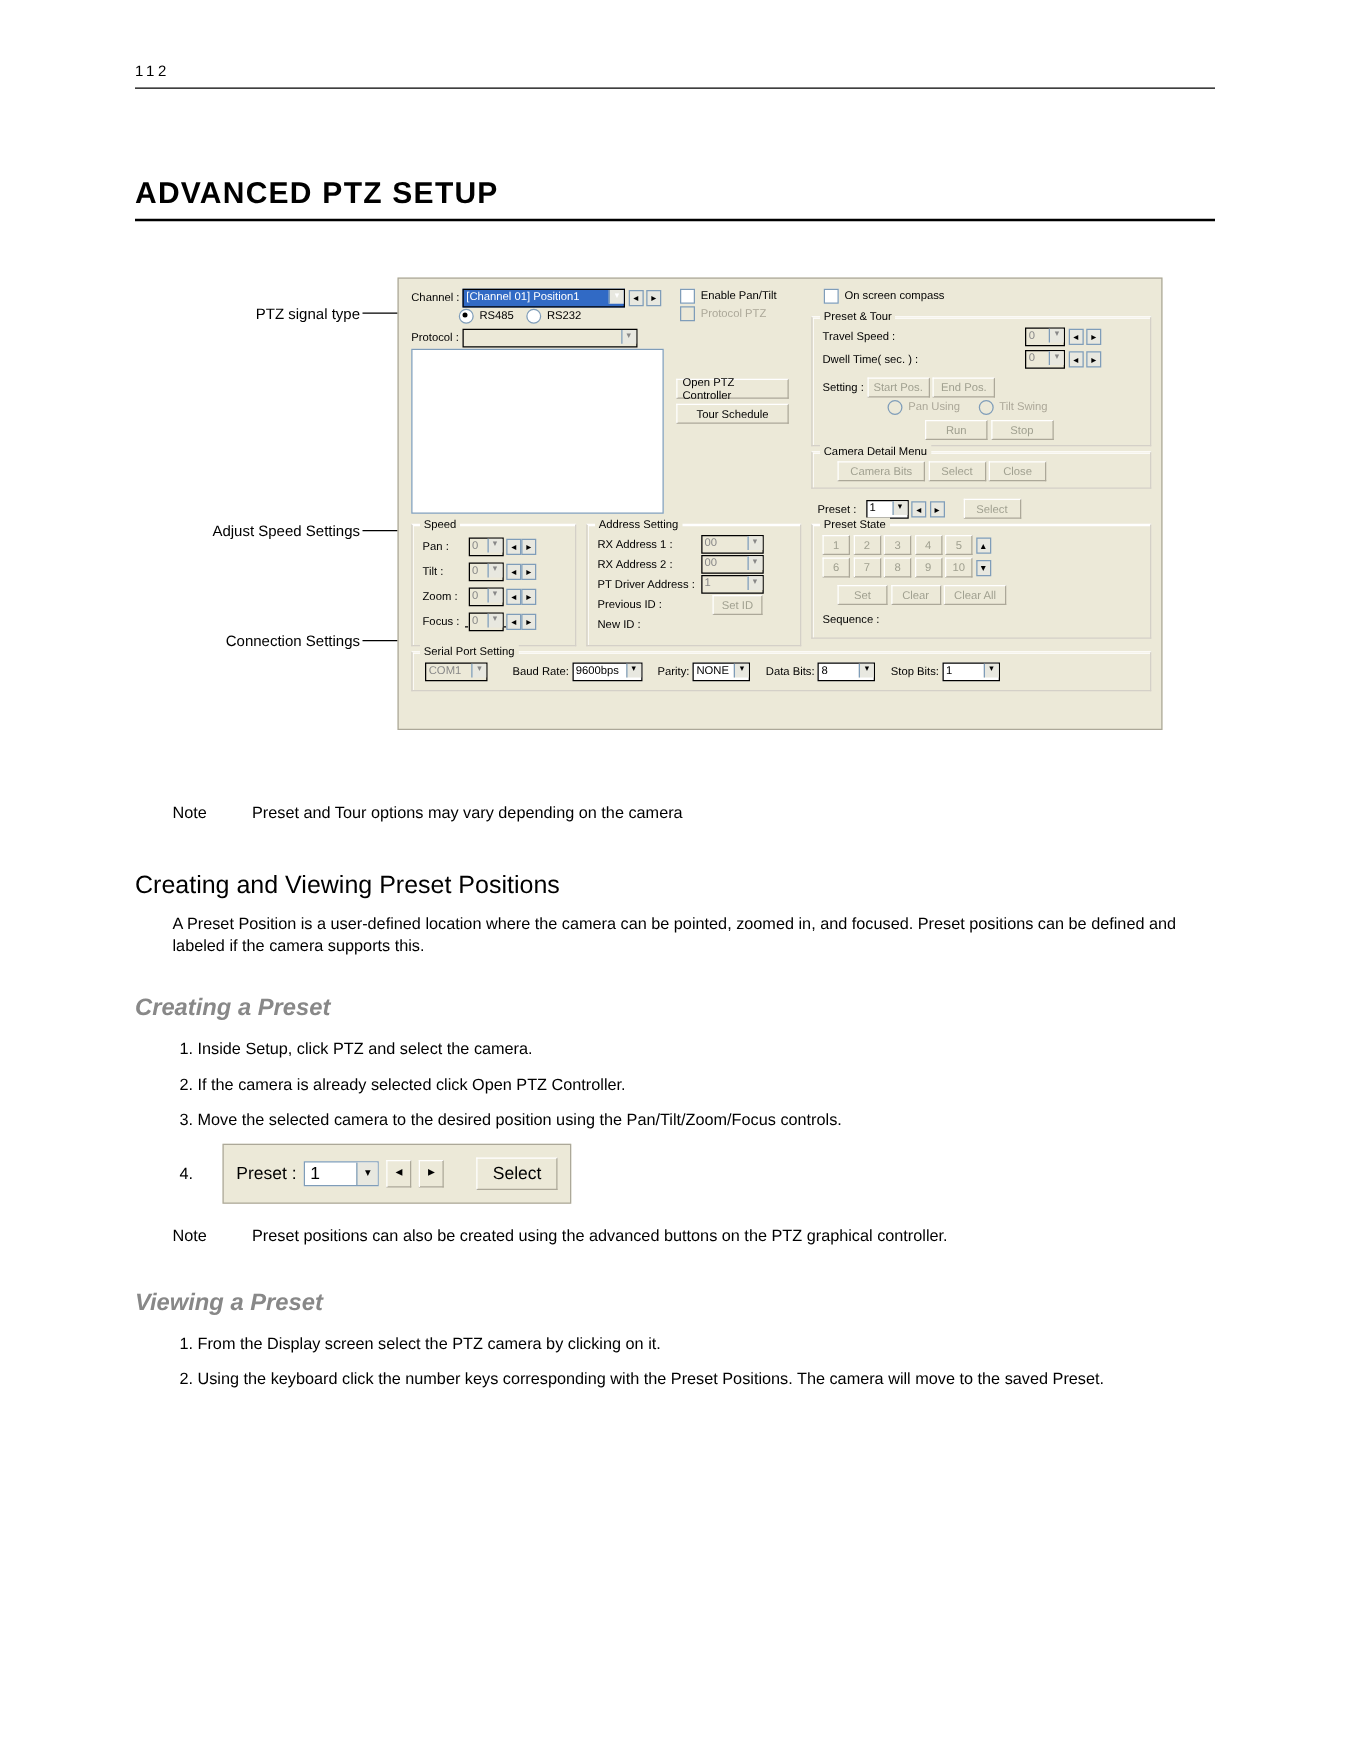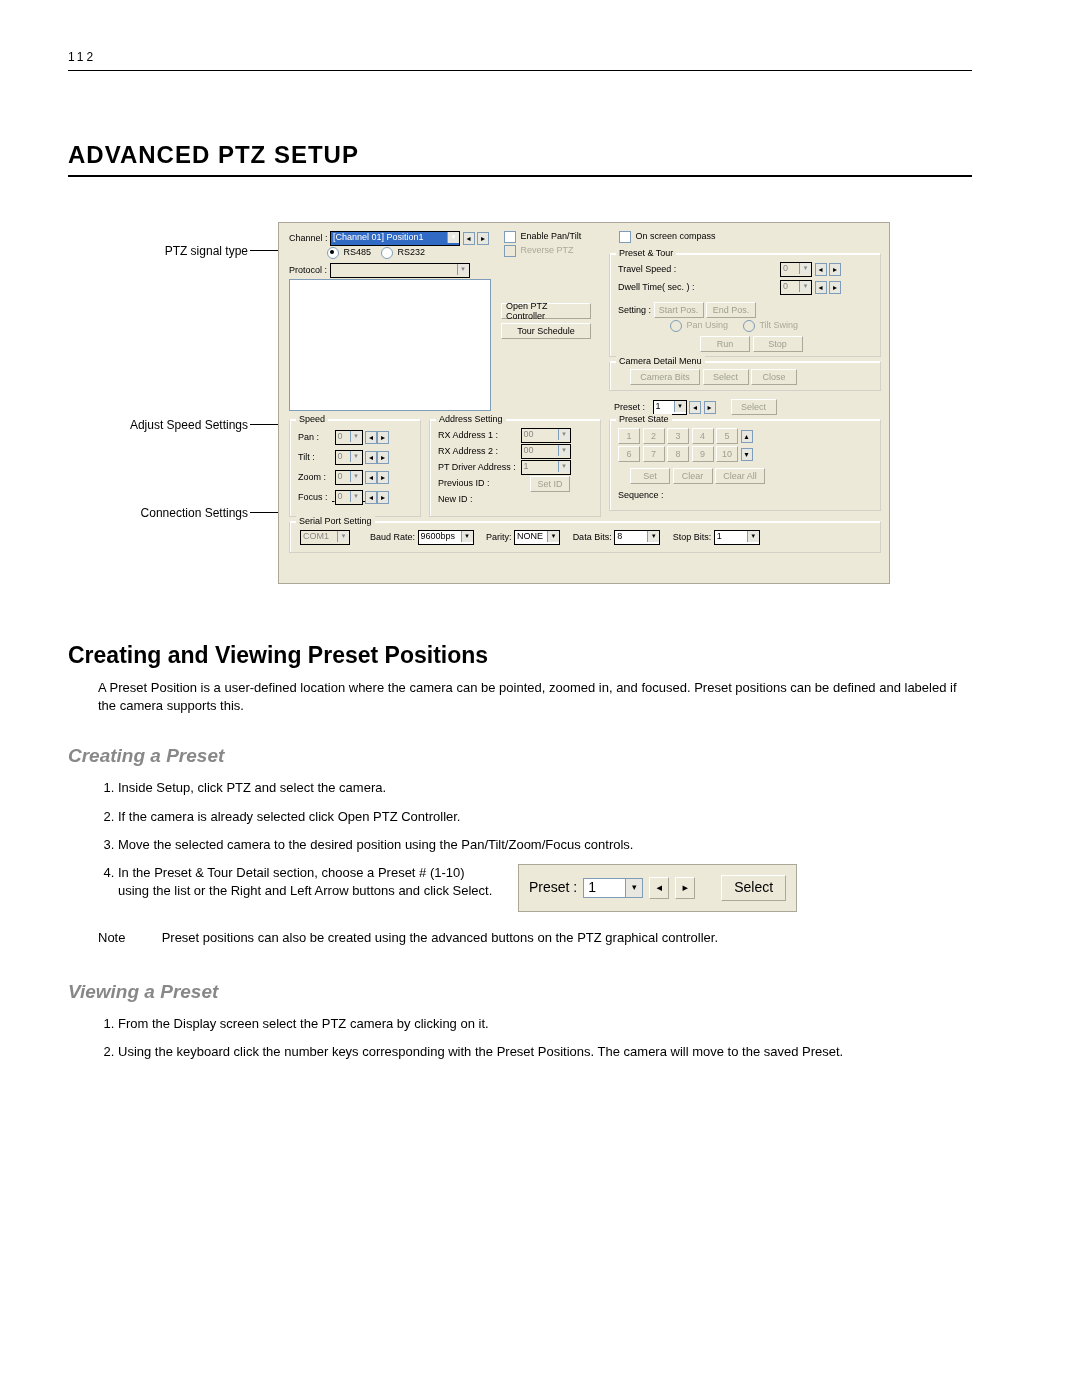--- a/index.html
+++ b/index.html
@@ -5,21 +5,21 @@
   body {
     margin: 0;
     padding: 0;
     background: #fff;
     font-family: Arial, Helvetica, sans-serif;
     font-size: 13px;
     color: #000;
     width: 1080px;
   }
   .page {
-    padding: 50px 108px 60px 68px;
+    padding: 50px 108px 60px 108px;
   }
   .pgnum {
     font-size: 12px;
     letter-spacing: 3px;
     color: #000;
     margin-bottom: 6px;
   }
   .topline {
     border-top: 1px solid #000;
     margin-bottom: 70px;
@@ -141,22 +141,22 @@
     position:absolute;
     background:#fff;
     border:1px solid #7f9db9;
   }
   .disabled-text { color:#aca899; }
 
   
   .note-row { margin: 10px 0 40px 30px; font-size:13px; }
   .note-label { display:inline-block; width:60px; }
   h2.sect {
-    font-size: 23px;
-    font-weight: bold;
+    font-size: 20px;
+    font-weight: normal;
     margin: 0 0 10px 0;
   }
   .para { margin: 0 0 30px 30px; font-size:13px; line-height:1.4; }
   h3.subsect {
     font-size: 19px;
     font-style: italic;
     font-weight: bold;
     color: #888;
     margin: 0 0 12px 0;
   }
@@ -247,21 +247,21 @@
         </span>
         <span class="tinybtn">◂</span>
         <span class="tinybtn">▸</span>
       </div>
       <div class="dlg-row" style="left:225px; top:8px;">
         <span class="check"></span>
         <span>Enable Pan/Tilt</span>
       </div>
       <div class="dlg-row disabled-text" style="left:225px; top:22px;">
         <span class="check" style="background:#ece9d8;"></span>
-        <span>Reverse PTZ</span>
+        <span>Protocol PTZ</span>
       </div>
       <div class="dlg-row" style="left:340px; top:8px;">
         <span class="check"></span>
         <span>On screen compass</span>
       </div>
 
       <div class="dlg-row" style="left:48px; top:24px;">
         <span class="radio sel"></span>
         <span>RS485</span>
         &nbsp;&nbsp;
@@ -424,32 +424,35 @@
           <span>Data Bits:</span>
           <span class="combo" style="width:46px;"><span>8</span><span class="arrow">▾</span></span>
           &nbsp;&nbsp;&nbsp;
           <span>Stop Bits:</span>
           <span class="combo" style="width:46px;"><span>1</span><span class="arrow">▾</span></span>
         </div>
       </div>
     </div>
   </div>
 
+  <div class="note-row">
+    <span class="note-label">Note</span>
+    <span>Preset and Tour options may vary depending on the camera</span>
+  </div>
 
   <h2 class="sect">Creating and Viewing Preset Positions</h2>
   <p class="para">A Preset Position is a user-defined location where the camera can be pointed, zoomed in, and focused. Preset positions can be defined and labeled if the camera supports this.</p>
 
   <h3 class="subsect">Creating a Preset</h3>
   <ol class="steps">
     <li>Inside Setup, click PTZ and select the camera.</li>
     <li>If the camera is already selected click Open PTZ Controller.</li>
     <li>Move the selected camera to the desired position using the Pan/Tilt/Zoom/Focus controls.</li>
     <li>
       <div class="step-inline-wrap">
-        <div class="step-text">In the Preset &amp; Tour Detail section, choose a Preset # (1-10) using the list or the Right and Left Arrow buttons and click Select.</div>
         <div class="preset-widget">
           <span>Preset :</span>
           <span class="combo2">
             <span>1</span>
             <span class="arr">▾</span>
           </span>
           <span class="navbtn">◂</span>
           <span class="navbtn">▸</span>
           <span class="selbtn">Select</span>
         </div>

